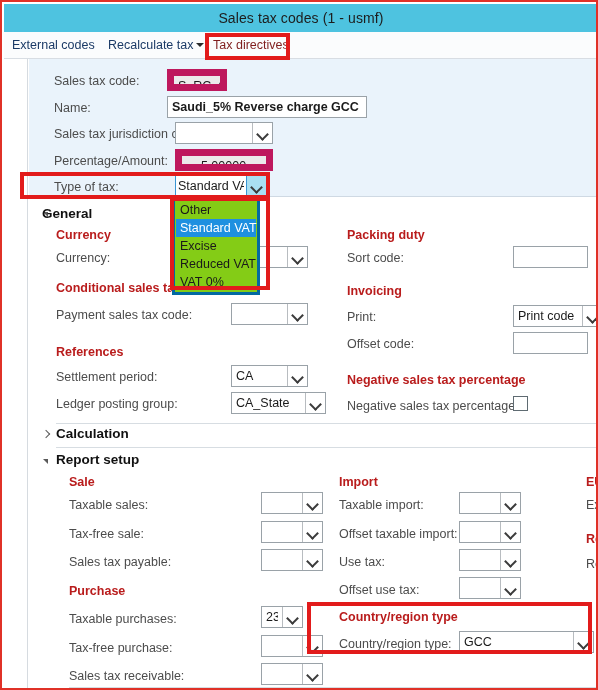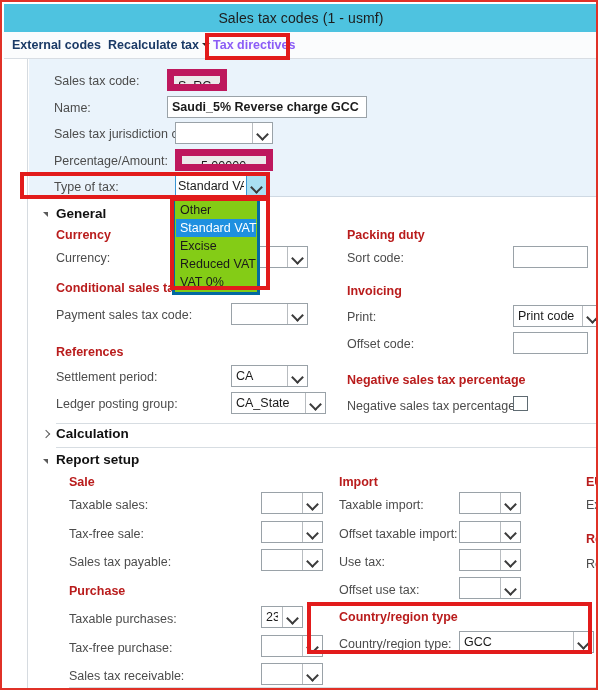--- a/index.html
+++ b/index.html
@@ -40,35 +40,34 @@
   }
 
   
   .actionpane {
     position: absolute;
     left: 2px; top: 30px;
     width: 594px; height: 27px;
     background: #fbfcfd;
     border-bottom: 1px solid #d8dde3;
     box-sizing: border-box;
-    font-weight: bold;
   }
   .tabitem {
     position: absolute;
     top: 0;
     height: 26px;
     line-height: 26px;
     font-size: 12.5px;
     color: #1b3a66;
     white-space: nowrap;
     padding: 0 6px;
   }
   #tab-external { left: 2px; }
   #tab-recalc   { left: 98px; }
-  #tab-directives { left: 203px; color:#8b5cf6; }
+  #tab-directives { left: 203px; color:#7f1d1d; }
   .caret-dn {
     display: inline-block;
     width: 0; height: 0;
     border-left: 4px solid transparent;
     border-right: 4px solid transparent;
     border-top: 4px solid #2b2b2b;
     vertical-align: middle;
     margin-left: 3px;
     margin-bottom: 1px;
   }
@@ -298,21 +297,21 @@
     <div class="lbl" style="left:25px; top:94px;">Percentage/Amount:</div>
     <div class="fld readonly num" style="left:146px; top:90px; width:98px;">5.00000</div>
 
     <div class="lbl" style="left:25px; top:120px;">Type of tax:</div>
     <div class="combo focused" style="left:146px; top:116px; width:92px;">
       <span class="val" style="left:2px;">Standard VAT</span>
       <span class="arrow"></span>
     </div>
 
     <div class="tri-open" style="left:14px; top:153px;"></div>
-    <div class="sectionhdr" style="left:27px; top:146px;text-align:center;">General</div>
+    <div class="sectionhdr" style="left:13px; top:146px;text-align:center;">General</div>
 
     <div class="grouphdr" style="left:27px; top:168px;">Currency</div>
     <div class="lbl" style="left:27px; top:191px;">Currency:</div>
     <div class="combo" style="left:202px; top:187px; width:77px;">
       <span class="val"></span>
       <span class="arrow"></span>
     </div>
 
     <div class="grouphdr" style="left:27px; top:221px;">Conditional sales tax</div>
     <div class="lbl" style="left:27px; top:248px;">Payment sales tax code:</div>

